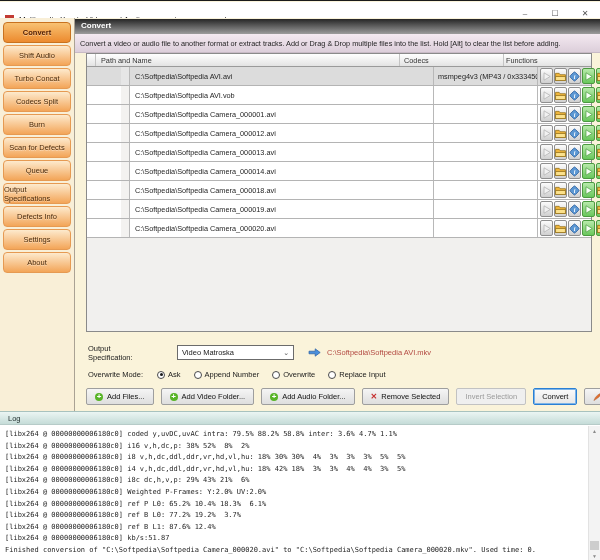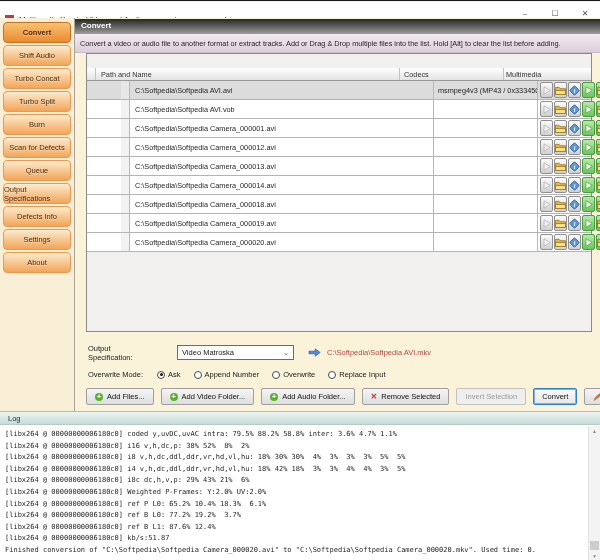--- a/index.html
+++ b/index.html
@@ -20,21 +20,21 @@
   .side-btn{margin:1px 3px 2px 3px;height:21px;border-radius:4px;border:1px solid #e69a52;background:linear-gradient(#fdeacd,#f3a558);font-size:7.5px;color:#4a2a0a;display:flex;align-items:center;justify-content:center;text-shadow:0 1px 0 rgba(255,255,255,.4);}
   .side-btn.selected{background:linear-gradient(#f8c273,#ec8a2e);border-color:#c8721f;font-weight:bold;color:#501c00;}
 
   
   .main{position:absolute;left:75px;top:17px;width:525px;height:393px;background:#faf3da;}
   .section-header{position:absolute;top:1px;left:0;right:0;height:15px;background:linear-gradient(#262626,#9c9c9c);color:#fff;font-size:8px;font-weight:bold;padding:2px 0 0 6px;}
   .instruction{position:absolute;top:16px;left:0;right:0;height:19px;background:linear-gradient(#f4e9f1,#dcceda);border-bottom:1px solid #c8bac6;font-size:7.3px;color:#1e1e1e;padding:5px 8px 0 5px;white-space:nowrap;overflow:hidden;}
 
   
   .file-table{position:absolute;left:11px;top:35px;width:506px;height:279px;border:1px solid #8a8a8a;background:#f1f0ee;}
-  .t-header{display:flex;height:13px;background:linear-gradient(#ffffff,#e3e3e3);border-bottom:1px solid #9a9a9a;font-size:7.3px;color:#333;align-items:center;margin-top:14px;}
+  .t-header{display:flex;height:13px;background:linear-gradient(#ffffff,#e3e3e3);border-bottom:1px solid #9a9a9a;font-size:7.3px;color:#333;align-items:center;}
   .c-sel{width:9px;height:100%;border-right:1px solid #c4c4c4;flex:0 0 auto;}
   .c-path{width:304px;padding-left:5px;white-space:nowrap;overflow:hidden;flex:0 0 auto;height:100%;display:flex;align-items:center;border-right:1px solid #b8b8b8;}
   .c-codec{width:104px;padding-left:4px;white-space:nowrap;overflow:hidden;flex:0 0 auto;height:100%;display:flex;align-items:center;border-right:1px solid #b8b8b8;}
   .c-func{flex:1;height:100%;display:flex;align-items:center;padding-left:2px;}
   .t-header .c-path,.t-header .c-codec{border-right:1px solid #c4c4c4;}
   .t-row{display:flex;height:19px;background:#fff;border-bottom:1px solid #b4b4b4;font-size:7.3px;color:#1e1e1e;padding-left:34px;}
   .t-row.selected{background:#dcdcdc;}
   .t-row .c-sel{background:#f3f2f0;border-right:1px solid #b8b8b8;}
   .t-row.selected .c-sel{background:#e6e6e6;}
   .func-cell{display:flex;gap:1px;align-items:center;}
@@ -87,40 +87,40 @@
       <span class="win-btn">–</span>
       <span class="win-btn">☐</span>
       <span class="win-btn">✕</span>
     </div>
   </div>
 
   <div class="sidebar">
       <div class="side-btn selected">Convert</div>
       <div class="side-btn">Shift Audio</div>
       <div class="side-btn">Turbo Concat</div>
-      <div class="side-btn">Turbo Split</div>
+      <div class="side-btn">Codecs Split</div>
       <div class="side-btn">Burn</div>
       <div class="side-btn">Scan for Defects</div>
       <div class="side-btn">Queue</div>
       <div class="side-btn">Output Specifications</div>
       <div class="side-btn">Defects Info</div>
       <div class="side-btn">Settings</div>
       <div class="side-btn">About</div>
     </div>
 
   <div class="main">
     <div class="section-header">Convert</div>
     <div class="instruction">Convert a video or audio file to another format or extract tracks. Add or Drag &amp; Drop multiple files into the list. Hold [Alt] to clear the list before adding.</div>
 
     <div class="file-table">
       <div class="t-header">
         <div class="c-sel"></div>
         <div class="c-path">Path and Name</div>
         <div class="c-codec">Codecs</div>
-        <div class="c-func">Multimedia</div>
+        <div class="c-func">Functions</div>
       </div>
       <div>
           <div class="t-row selected">
             <div class="c-sel"></div>
             <div class="c-path">C:\Softpedia\Softpedia AVI.avi</div>
             <div class="c-codec">msmpeg4v3 (MP43 / 0x3334504</div>
             <div class="c-func func-cell">
               <span class="f-btn">
                 <svg width="8" height="9" viewBox="0 0 8 9">
                   <path d="M1,0.8 L7.2,4.5 L1,8.2 Z" fill="#f1f1f1" stroke="#aeaeae" stroke-width="0.7"></path>

